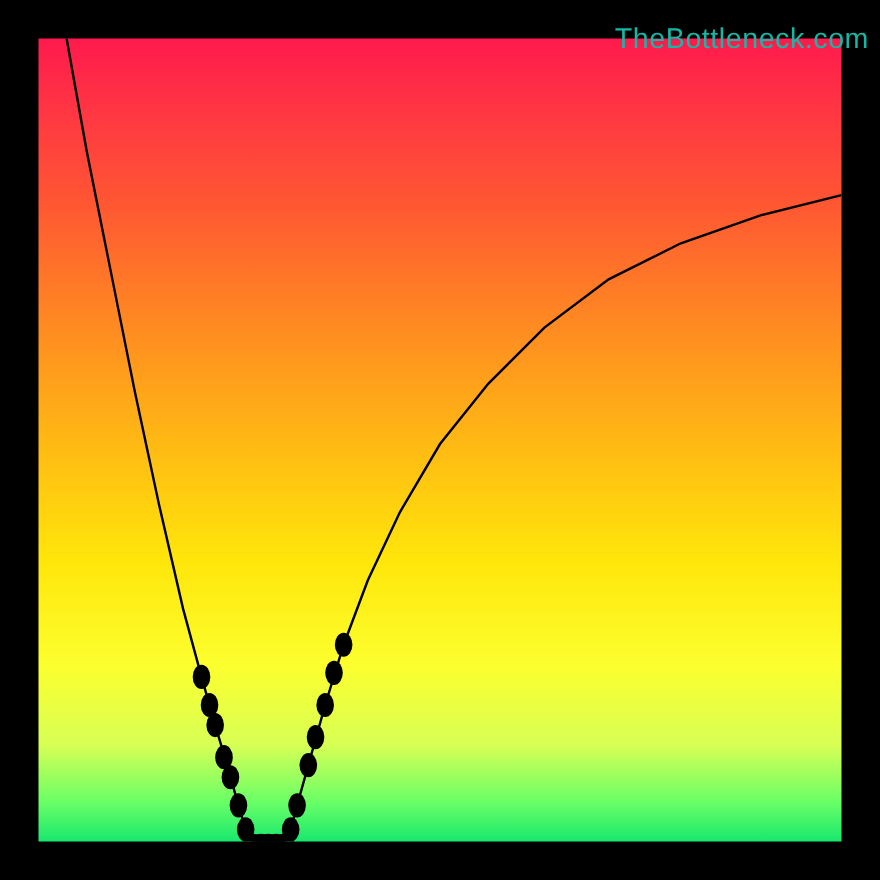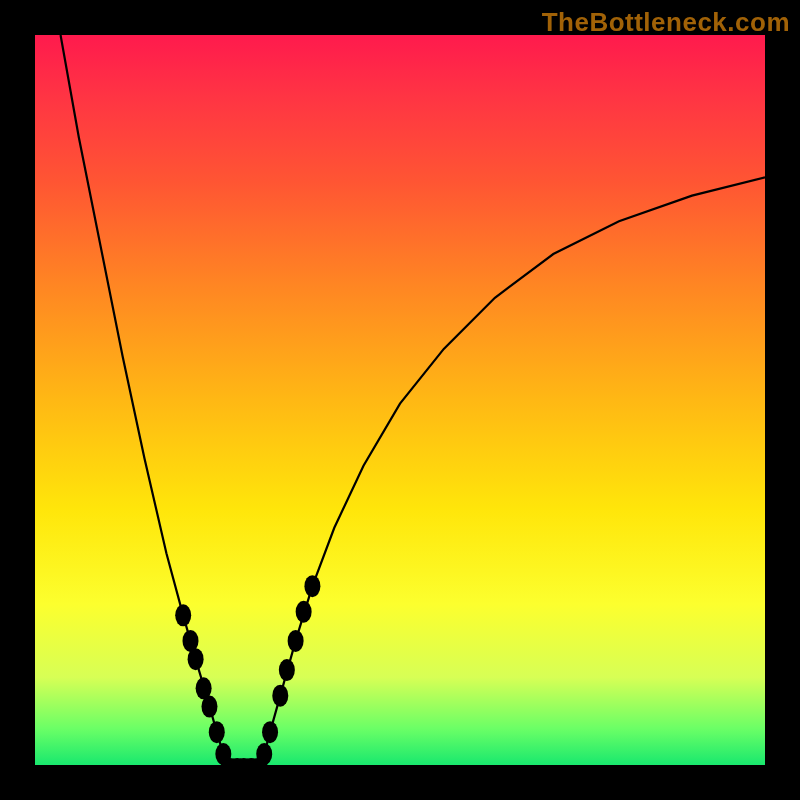--- a/index.html
+++ b/index.html
@@ -33,25 +33,25 @@
       #ffb814 50%,
       #ffe60a 65%,
       #fcff2e 78%,
       #d7ff55 88%,
       #6bff66 95%,
       #19e86e 100%
     );
   }
   .watermark {
     position: absolute;
-    top: 7px;
+    top: 20px;
     right: 10px;
-    color: #a16207;
+    color: #14b8a6;
     font-size: 26px;
-    font-weight: 700;
+    font-weight: 400;
     letter-spacing: 0.5px;
   }
   svg.curve {
     position: absolute;
     left: 0;
     top: 0;
     width: 730px;
     height: 730px;
   }
   .curve path {

